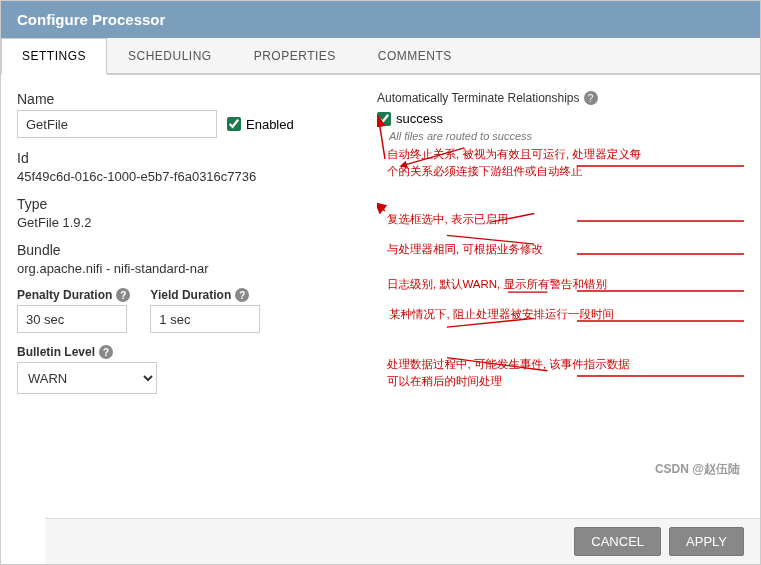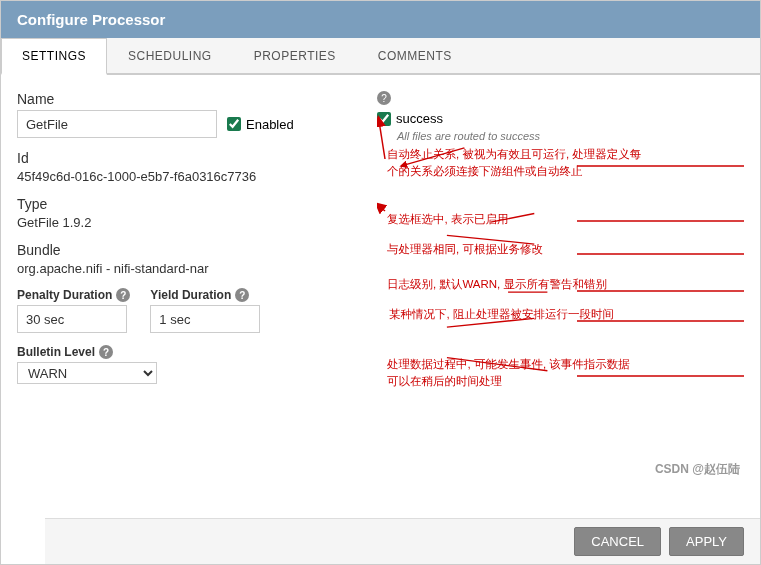--- a/index.html
+++ b/index.html
@@ -152,21 +152,21 @@
     }
     .success-check input[type=checkbox] {
       accent-color: #1a7a4e;
       width: 14px;
       height: 14px;
     }
     .success-hint {
       font-size: 11px;
       color: #777;
       font-style: italic;
-      margin-left: 20px;
+      margin-left: 12px;
     }
     
     .annotations-overlay {
       position: absolute;
       top: 0; left: 0;
       width: 100%;
       height: 100%;
       pointer-events: none;
     }
     
@@ -273,32 +273,33 @@
           </div>
           <input type="text" class="text-input small-input" value="1 sec" style="">
         </div>
       </div>
 
       <div class="field-group" style="margin-top:12px;">
         <div class="duration-label">
           <span>Bulletin Level</span>
           <span class="help-icon">?</span>
         </div>
-        <select class="text-input" style="width:140px; height:22px; padding:2px 6px;">
+        <select class="text-input" style="width:140px; height:32px; padding:2px 6px;">
           <option>WARN</option>
           <option>DEBUG</option>
           <option>INFO</option>
           <option>ERROR</option>
         </select>
       </div>
 
     </div>
 
     <div class="right-col" style="position:relative;">
       <div class="auto-terminate-title">
+        <span>Automatically Terminate Relationships</span>
         <span class="help-icon">?</span>
       </div>
       <div class="success-check">
         <input type="checkbox" checked="" style="">
         <span>success</span>
       </div>
       <div class="success-hint">All files are routed to success</div>
 
       <svg class="annotations-overlay" viewBox="0 0 420 400" xmlns="http://www.w3.org/2000/svg" style="position:absolute;top:0;left:0;width:100%;height:100%;pointer-events:none;">
 

